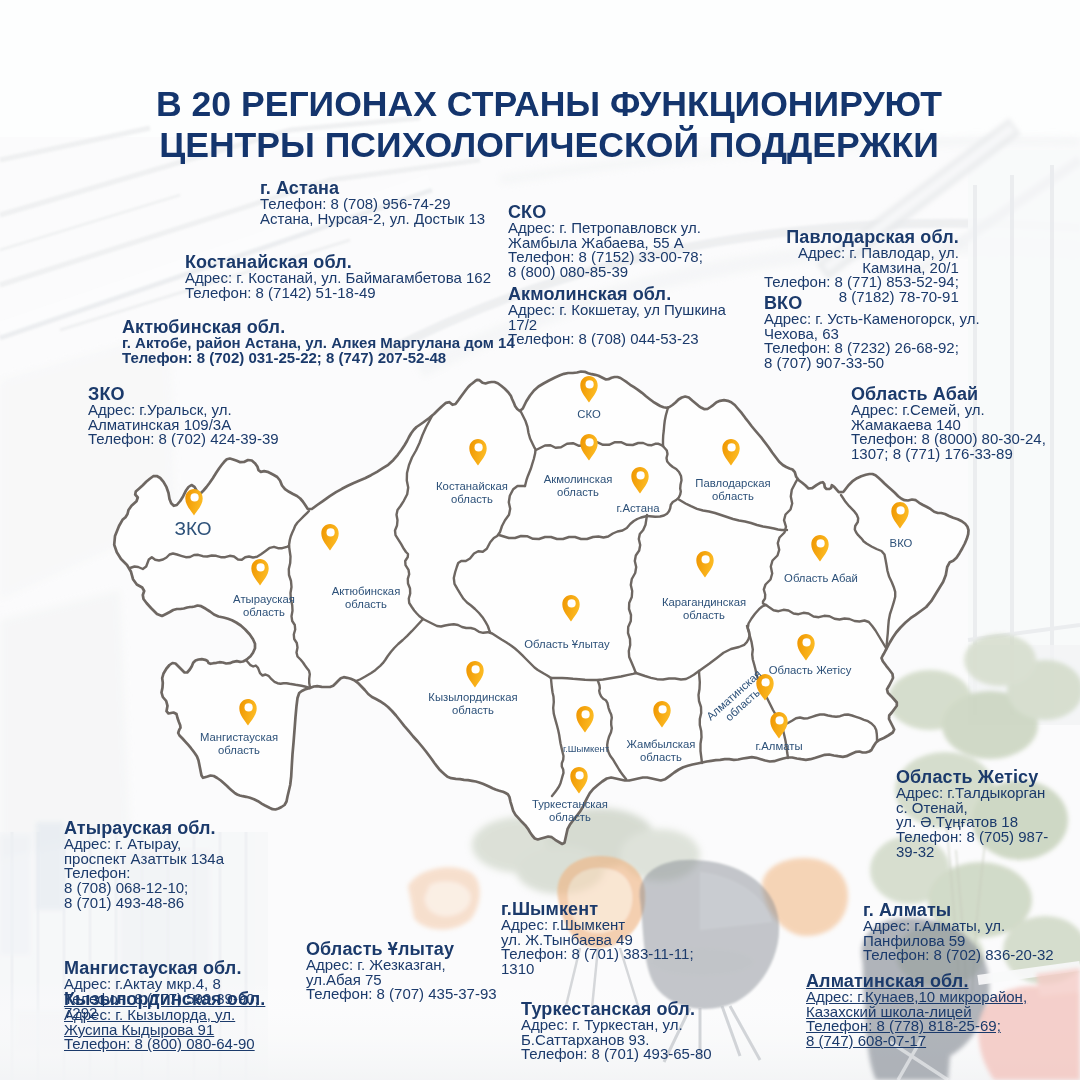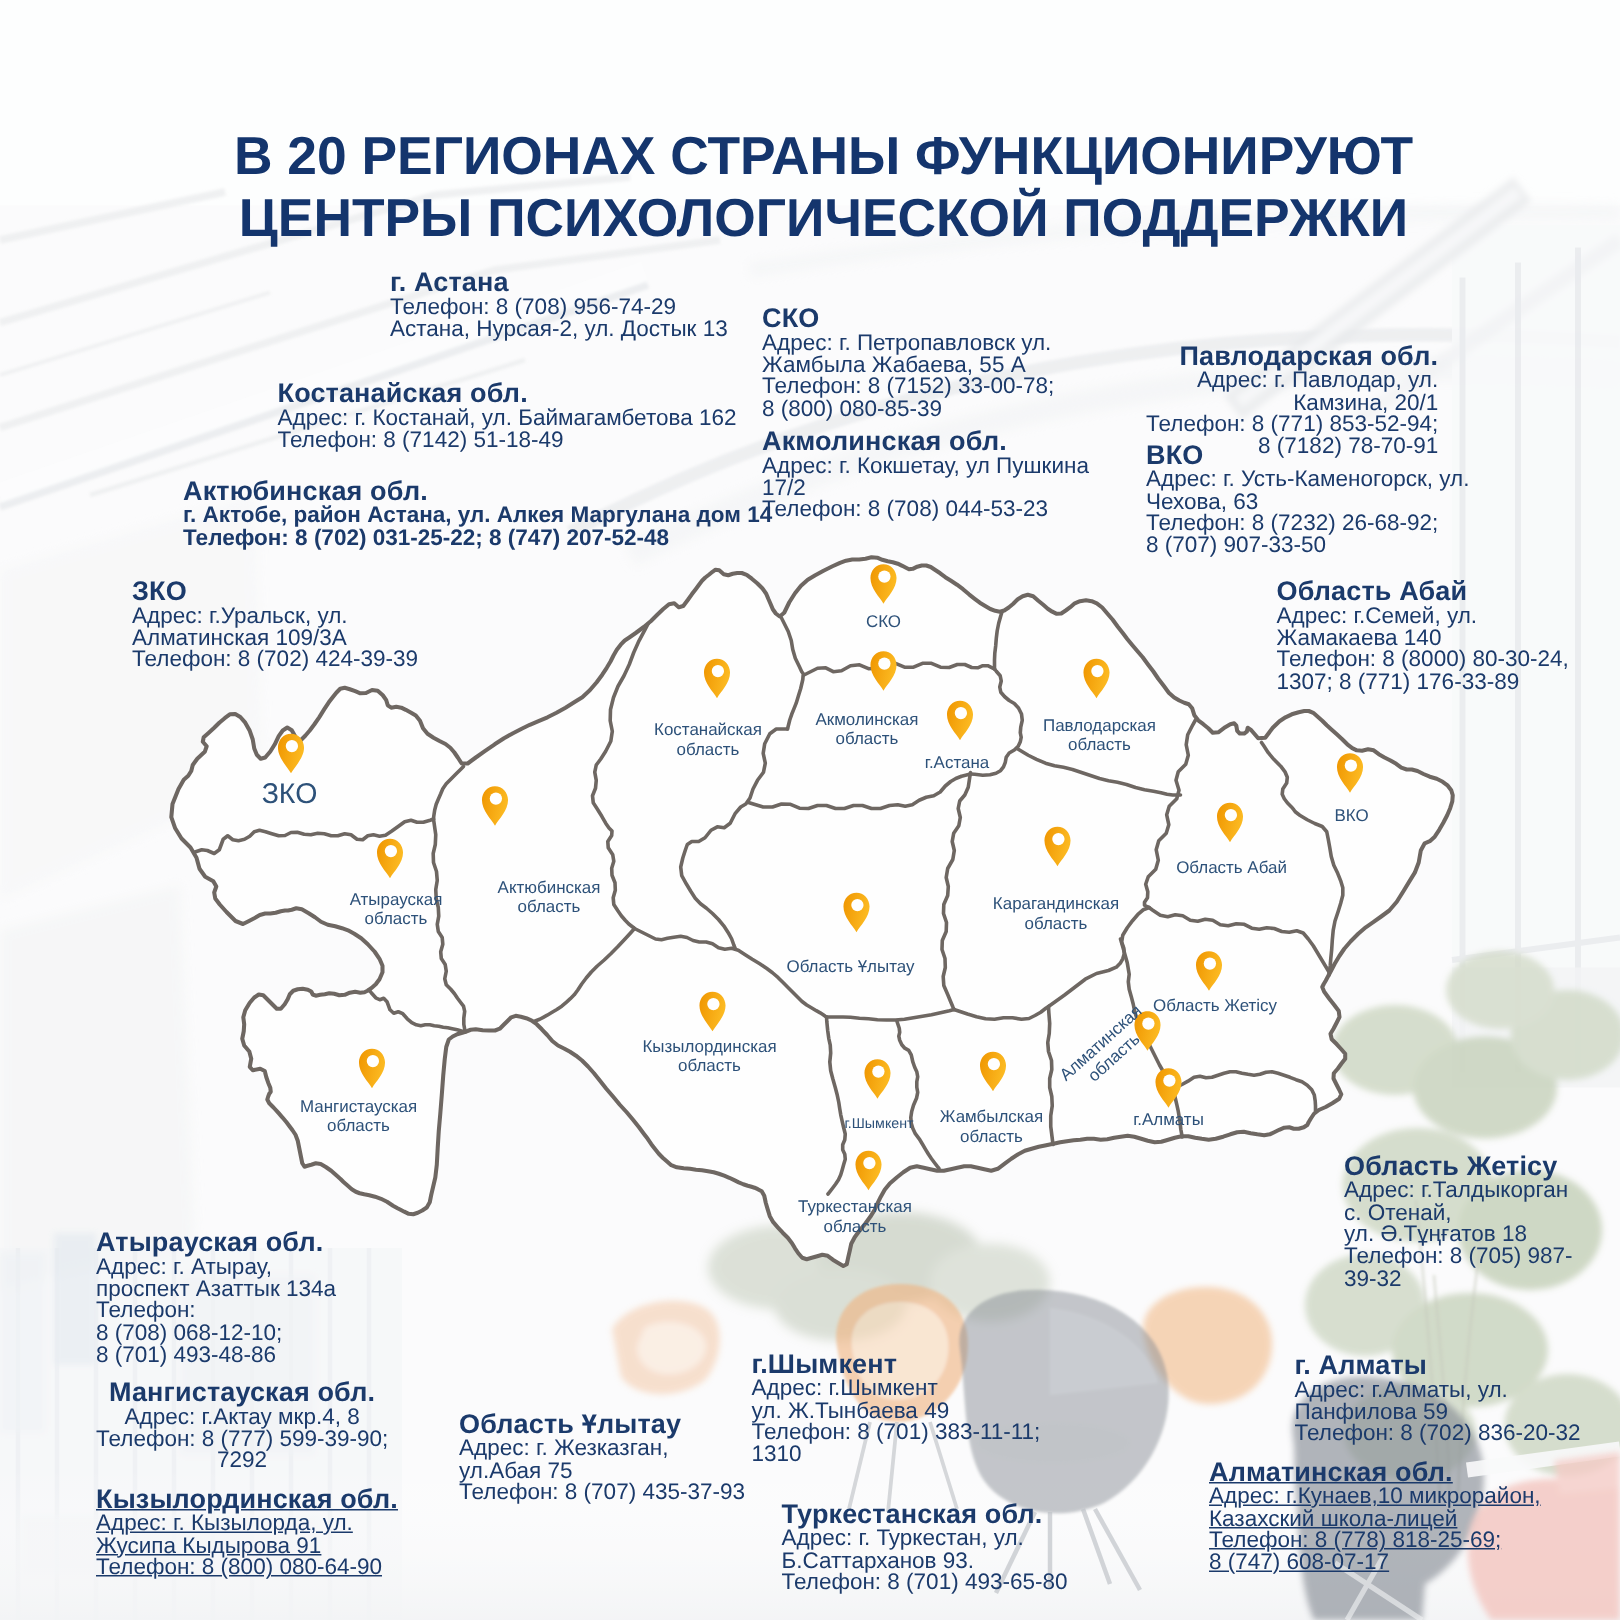--- a/index.html
+++ b/index.html
@@ -328,21 +328,21 @@
 <div class="blk" style="left:764px;top:230px;text-align:right;"><b>Павлодарская обл.</b><br>Адрес: г. Павлодар, ул.<br>Камзина, 20/1<br>Телефон: 8 (771) 853-52-94;<br>8 (7182) 78-70-91</div>
 
 <div class="blk" style="left:764px;top:296px;"><b>ВКО</b><br>Адрес: г. Усть-Каменогорск, ул.<br>Чехова, 63<br>Телефон: 8 (7232) 26-68-92;<br>8 (707) 907-33-50</div>
 
 <div class="blk" style="left:851px;top:387px;"><b>Область Абай</b><br>Адрес: г.Семей, ул.<br>Жамакаева 140<br>Телефон: 8 (8000) 80-30-24,<br>1307; 8 (771) 176-33-89</div>
 
 <div class="blk" style="left:896px;top:770px;"><b>Область Жетісу</b><br>Адрес: г.Талдыкорган<br>с. Отенай,<br>ул. Ә.Тұңғатов 18<br>Телефон:  8 (705) 987-<br>39-32</div>
 
 <div class="blk" style="left:64px;top:821px;"><b>Атырауская обл.</b><br>Адрес: г. Атырау,<br>проспект Азаттык 134а<br>Телефон:<br>8 (708) 068-12-10;<br>8 (701) 493-48-86</div>
 
-<div class="blk" style="left:64px;top:921px;text-align:center;"><b>Мангистауская обл.</b><br>Адрес: г.Актау мкр.4, 8<br>Телефон: 8 (777) 599-39-90;<br>7292</div>
+<div class="blk" style="left:64px;top:961px;"><b>Мангистауская обл.</b><br>Адрес: г.Актау мкр.4, 8<br>Телефон: 8 (777) 599-39-90;<br>7292</div>
 
 <div class="blk" style="left:64px;top:992px;text-decoration:underline;"><b>Кызылординская обл.</b><br>Адрес: г. Кызылорда, ул.<br>Жусипа Кыдырова 91<br>Телефон: 8 (800) 080-64-90</div>
 
 
 <div class="blk" style="left:306px;top:942px;"><b>Область Ұлытау</b><br>Адрес: г. Жезказган,<br>ул.Абая 75<br>Телефон: 8 (707) 435-37-93</div>
 
 <div class="blk" style="left:501px;top:902px;"><b>г.Шымкент</b><br>Адрес: г.Шымкент<br>ул. Ж.Тынбаева 49<br>Телефон: 8 (701) 383-11-11;<br>1310</div>
 
 <div class="blk" style="left:521px;top:1002px;"><b>Туркестанская обл.</b><br>Адрес: г. Туркестан, ул.<br>Б.Саттарханов 93.<br>Телефон: 8 (701) 493-65-80</div>
 

